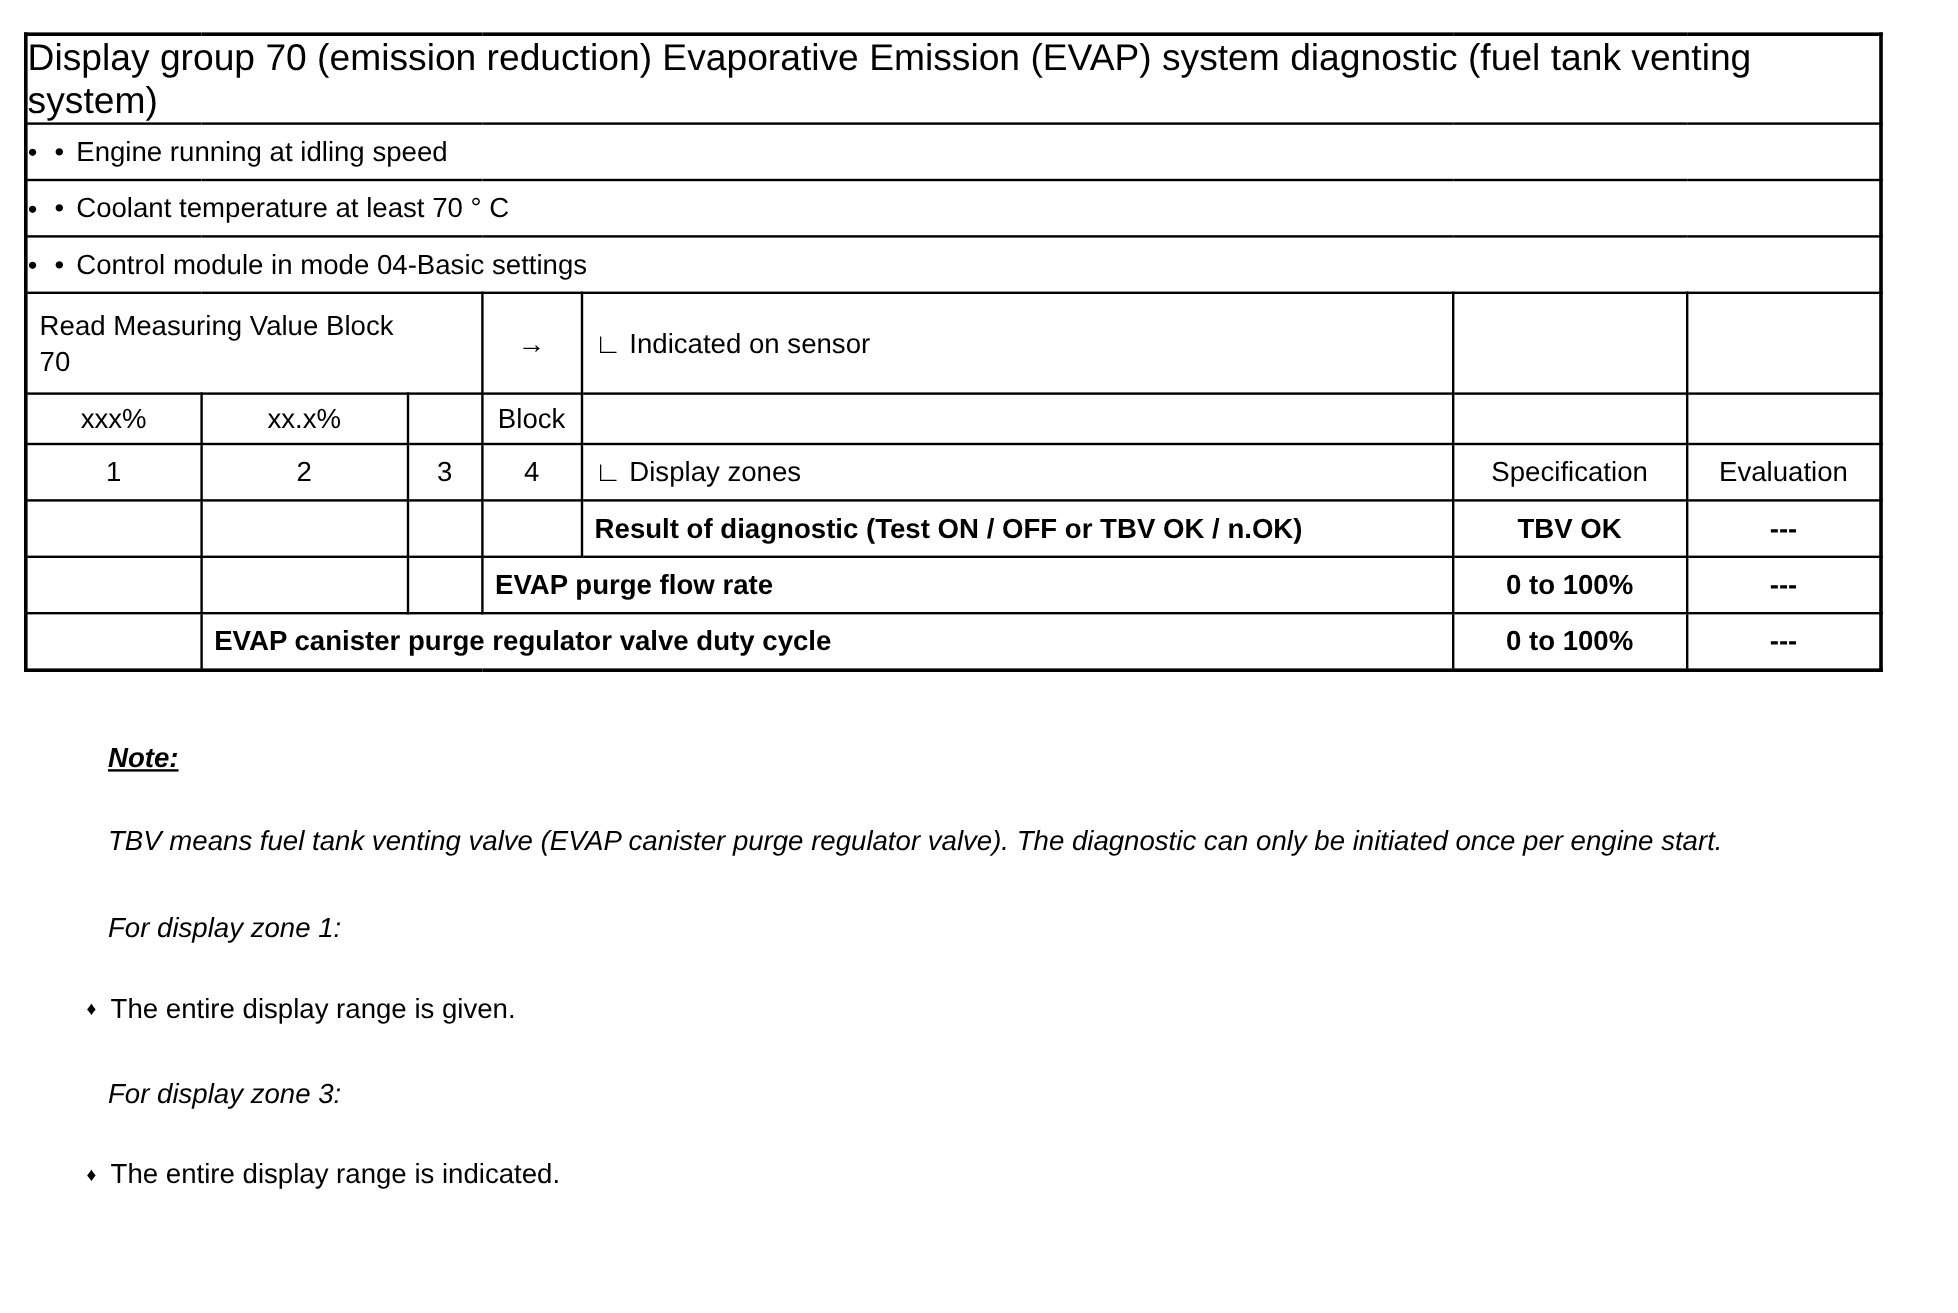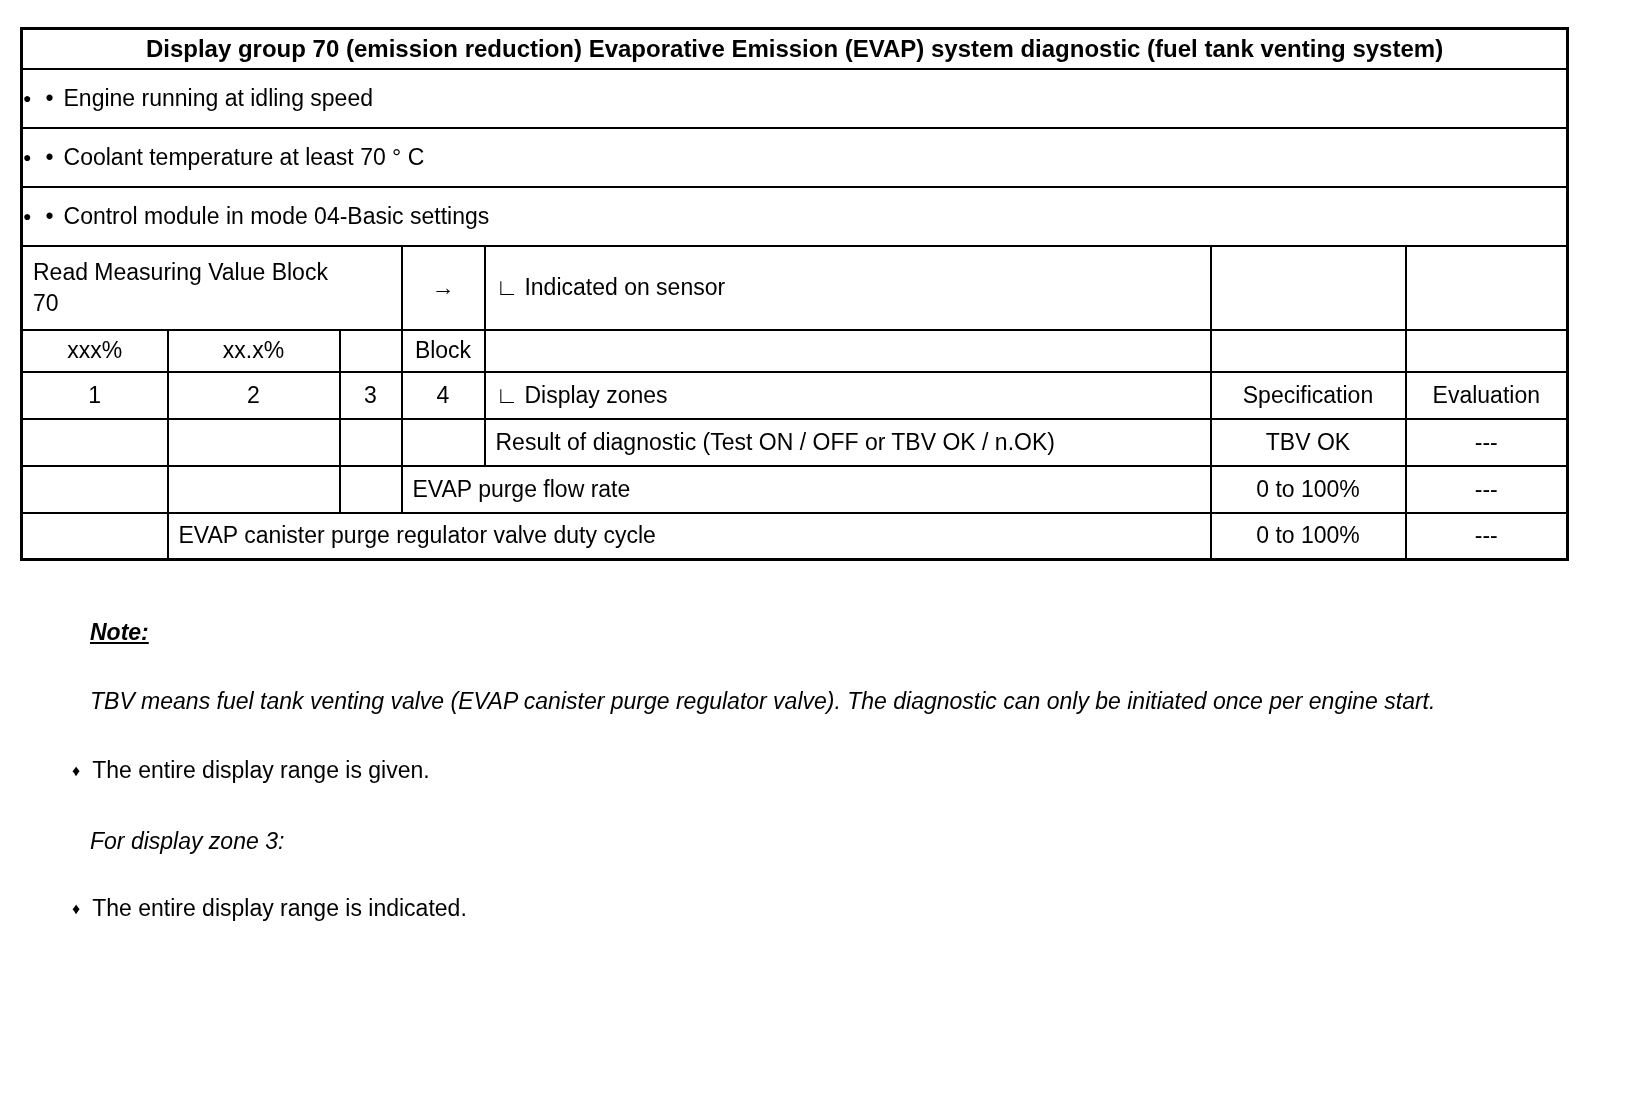--- a/index.html
+++ b/index.html
@@ -25,31 +25,30 @@
     border: 2px solid #000;
     padding: 0;
     overflow: hidden;
     vertical-align: middle;
   }
   .c { text-align: center; }
   .l { text-align: left; padding-left: 10px !important; }
 
   .row-title td {
     height: 40px;
-    font-weight: bold;
-    font-size: 24px;
+    font-weight: normal;
+    font-size: 31px;
     padding-left: 8px;
-    text-align: center;
   }
-  .row-cond td { height: 59px; padding-left: 62px; }
+  .row-cond td { height: 47px; padding-left: 62px; }
   .row-read td { height: 84px; vertical-align: top; padding-top: 5px; }
   .row-read .read-label { display: inline-block; max-width: 310px; line-height: 1.32; }
   .row-fmt td { height: 42px; }
   .row-zones td { height: 47px; border-top: 4px solid #000; }
-  .row-data td { height: 47px; }
+  .row-data td { height: 47px; font-weight: bold; }
 
   .b1 { display: inline-block; font-size: 14px; vertical-align: 3px; margin-right: 14px; }
   .b2 { display: inline-block; font-size: 23px; vertical-align: 0px; margin-right: 10px; }
 
   
   .notes { margin-left: 90px; font-size: 23px; }
   .note-h { font-weight: bold; font-style: italic; margin: 58px 0 0 0; text-decoration: underline; }
   .note-p { font-style: italic; margin: 40px 0 0 0; max-width: 1445px; line-height: 31px; }
   .zone-h { font-style: italic; margin: 44px 0 0 0; }
   .bullet-line { margin: 40px 0 0 -18px; }
@@ -150,20 +149,21 @@
       <td class="c">0 to 100%</td>
       <td class="c">---</td>
     </tr>
   </tbody>
     </table>
 
   <div class="notes">
     <p class="note-h">Note:</p>
     <p class="note-p">TBV means fuel tank venting valve (EVAP canister purge regulator valve). The diagnostic can only be initiated once per engine start.</p>
 
+    <p class="zone-h">For display zone 1:</p>
     <div class="bullet-line">
       <span class="diamond">♦</span><span>The entire display range is given.</span>
     </div>
 
     <p class="zone-h">For display zone 3:</p>
     <div class="bullet-line">
       <span class="diamond">♦</span><span>The entire display range is indicated.</span>
     </div>
   </div>
 

